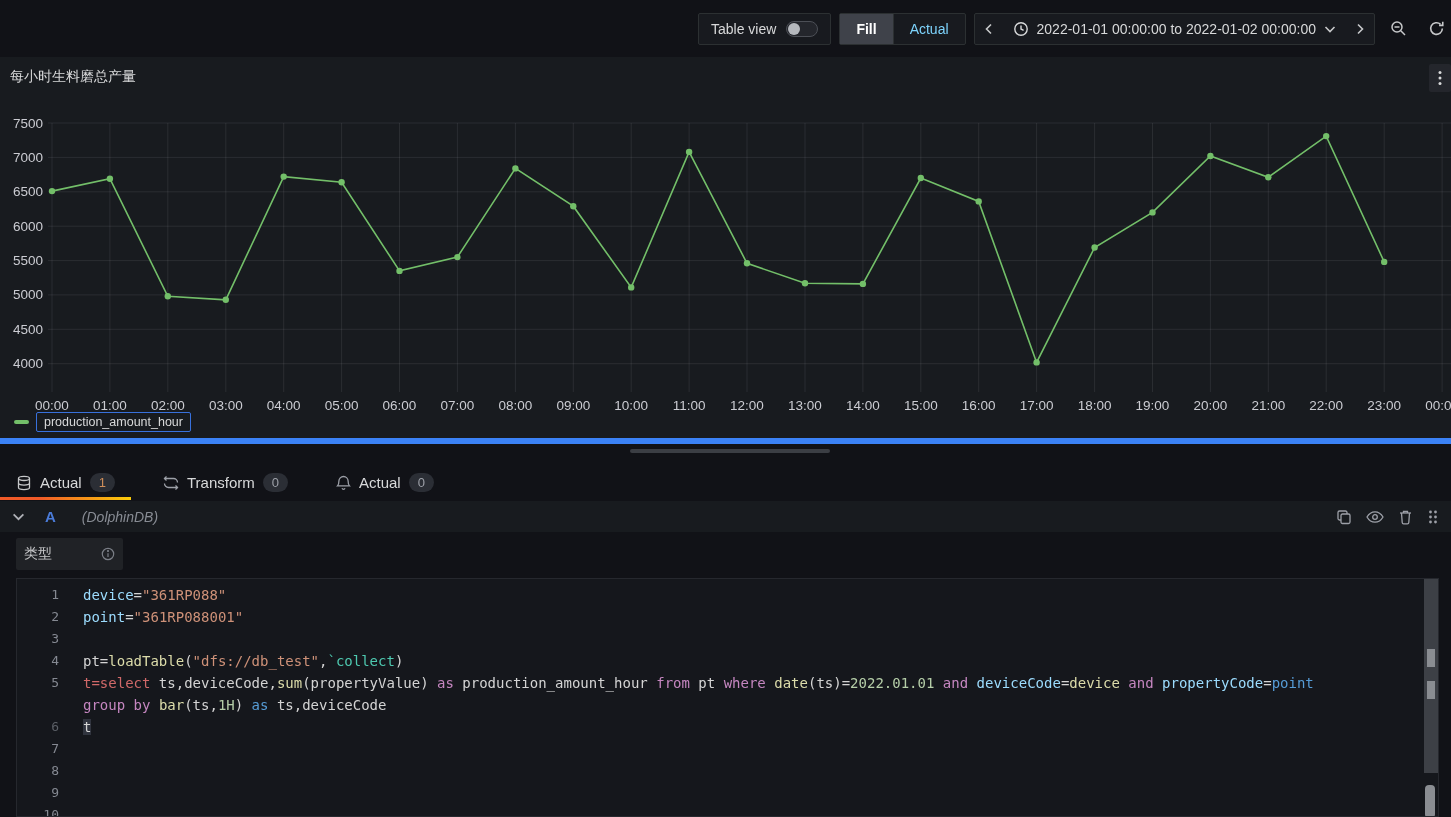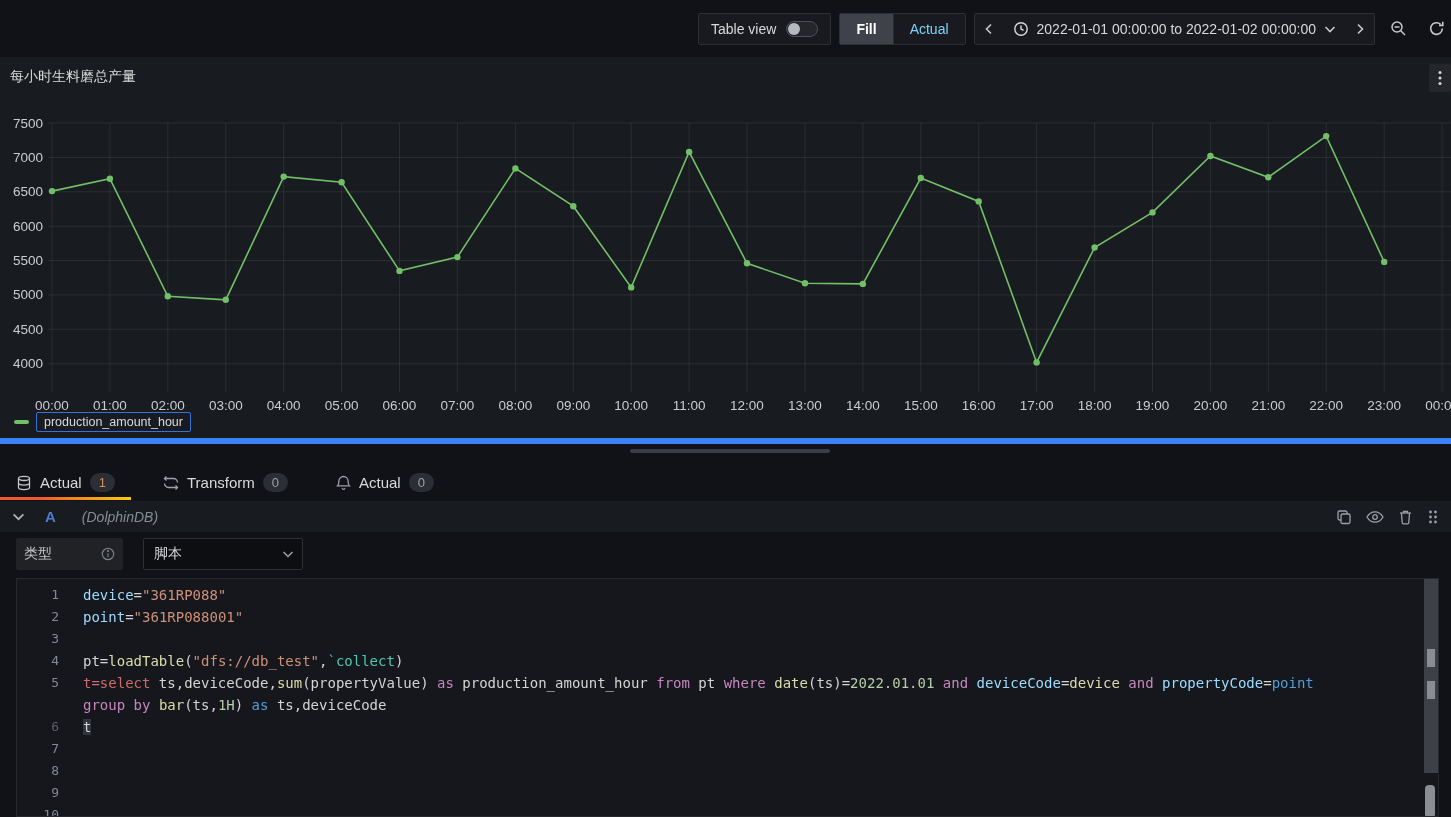--- a/index.html
+++ b/index.html
@@ -58,21 +58,21 @@
   
   .query-row { position:absolute; top:501px; left:0; width:1451px; height:31px;
     background:#181b1f; display:flex; align-items:center; padding:0 12px; }
   .refid { margin-left:20px; font-size:15px; font-weight:700; color:#4a7bd9; }
   .ds { margin-left:26px; font-size:14px; font-style:italic; color:#888c94; }
   .spacer { flex:1; }
   .row-actions { display:flex; align-items:center; gap:14px; }
   .row-actions > span { display:grid; place-items:center; cursor:pointer; }
 
   
-  .type-row { position:absolute; top:538px; left:16px; display:flex; gap:20px;align-items:flex-end; }
+  .type-row { position:absolute; top:538px; left:16px; display:flex; gap:9px;align-items:flex-end; }
   .type-chip { width:107px; height:32px; background:#202226; border-radius:2px;
     display:flex; align-items:center; justify-content:space-between; padding:0 8px;
     font-size:14px; color:#c7c8ca; }
   .type-select { width:160px; height:32px; background:#0d0e12; border:1px solid #2c3032;
     border-radius:2px; display:flex; align-items:center; justify-content:space-between;
     padding:0 8px 0 10px; font-size:14px; color:#d8d9da; cursor:pointer; }
 
   
   .editor { position:absolute; top:578px; left:16px; width:1423px; height:239px;
     background:#15171c; border:1px solid #26282e; overflow:hidden;
@@ -323,26 +323,20 @@
 
   <div class="type-row">
     <div class="type-chip">
       <span>类型</span>
       <svg class="ic" width="14" height="14" viewBox="0 0 14 14" fill="none" stroke="#7b7f87" stroke-width="1.2">
           <circle cx="7" cy="7" r="5.7"></circle>
           <line x1="7" y1="6.2" x2="7" y2="10"></line>
           <circle cx="7" cy="4" r="0.5" fill="#7b7f87"></circle>
         </svg>
     </div>
-    <div class="type-select">
-      <span>脚本</span>
-      <svg class="ic" width="12" height="12" viewBox="0 0 12 12" fill="none" stroke="#9da0a8" stroke-width="1.5">
-          <polyline points="1.5,4 6,8.5 10.5,4"></polyline>
-        </svg>
-    </div>
   </div>
 
   <div class="editor">
     <div class="code-lines" id="code-lines">
         <div class="code-row"><span class="gutter">1</span><span class="codetext"><span style="color: rgb(156, 220, 254);">device</span><span style="color: rgb(212, 212, 212);">=</span><span style="color: rgb(206, 145, 120);">"361RP088"</span></span></div>
         <div class="code-row"><span class="gutter">2</span><span class="codetext"><span style="color: rgb(156, 220, 254);">point</span><span style="color: rgb(212, 212, 212);">=</span><span style="color: rgb(206, 145, 120);">"361RP088001"</span></span></div>
         <div class="code-row"><span class="gutter">3</span><span class="codetext"></span></div>
         <div class="code-row"><span class="gutter">4</span><span class="codetext"><span style="color: rgb(212, 212, 212);">pt=</span><span style="color: rgb(220, 220, 170);">loadTable</span><span style="color: rgb(212, 212, 212);">(</span><span style="color: rgb(206, 145, 120);">"dfs://db_test"</span><span style="color: rgb(212, 212, 212);">,</span><span style="color: rgb(78, 201, 176);">`collect</span><span style="color: rgb(212, 212, 212);">)</span></span></div>
         <div class="code-row"><span class="gutter">5</span><span class="codetext"><span style="color: rgb(209, 105, 105);">t=select</span><span style="color: rgb(212, 212, 212);"> ts,deviceCode,</span><span style="color: rgb(220, 220, 170);">sum</span><span style="color: rgb(212, 212, 212);">(</span><span style="color: rgb(212, 212, 212);">propertyValue</span><span style="color: rgb(212, 212, 212);">) </span><span style="color: rgb(197, 134, 192);">as</span><span style="color: rgb(212, 212, 212);"> production_amount_hour </span><span style="color: rgb(197, 134, 192);">from</span><span style="color: rgb(212, 212, 212);"> pt </span><span style="color: rgb(197, 134, 192);">where</span><span style="color: rgb(212, 212, 212);"> </span><span style="color: rgb(220, 220, 170);">date</span><span style="color: rgb(212, 212, 212);">(ts)=</span><span style="color: rgb(181, 206, 168);">2022.01.01</span><span style="color: rgb(212, 212, 212);"> </span><span style="color: rgb(197, 134, 192);">and</span><span style="color: rgb(212, 212, 212);"> </span><span style="color: rgb(156, 220, 254);">deviceCode</span><span style="color: rgb(212, 212, 212);">=</span><span style="color: rgb(220, 220, 170);">device</span><span style="color: rgb(212, 212, 212);"> </span><span style="color: rgb(197, 134, 192);">and</span><span style="color: rgb(212, 212, 212);"> </span><span style="color: rgb(156, 220, 254);">propertyCode</span><span style="color: rgb(212, 212, 212);">=</span><span style="color: rgb(86, 156, 214);">point</span></span></div>
         <div class="code-row"><span class="gutter"></span><span class="codetext"><span style="color: rgb(197, 134, 192);">group by</span><span style="color: rgb(212, 212, 212);"> </span><span style="color: rgb(220, 220, 170);">bar</span><span style="color: rgb(212, 212, 212);">(ts,</span><span style="color: rgb(181, 206, 168);">1H</span><span style="color: rgb(212, 212, 212);">) </span><span style="color: rgb(86, 156, 214);">as</span><span style="color: rgb(212, 212, 212);"> ts,deviceCode</span></span></div>

